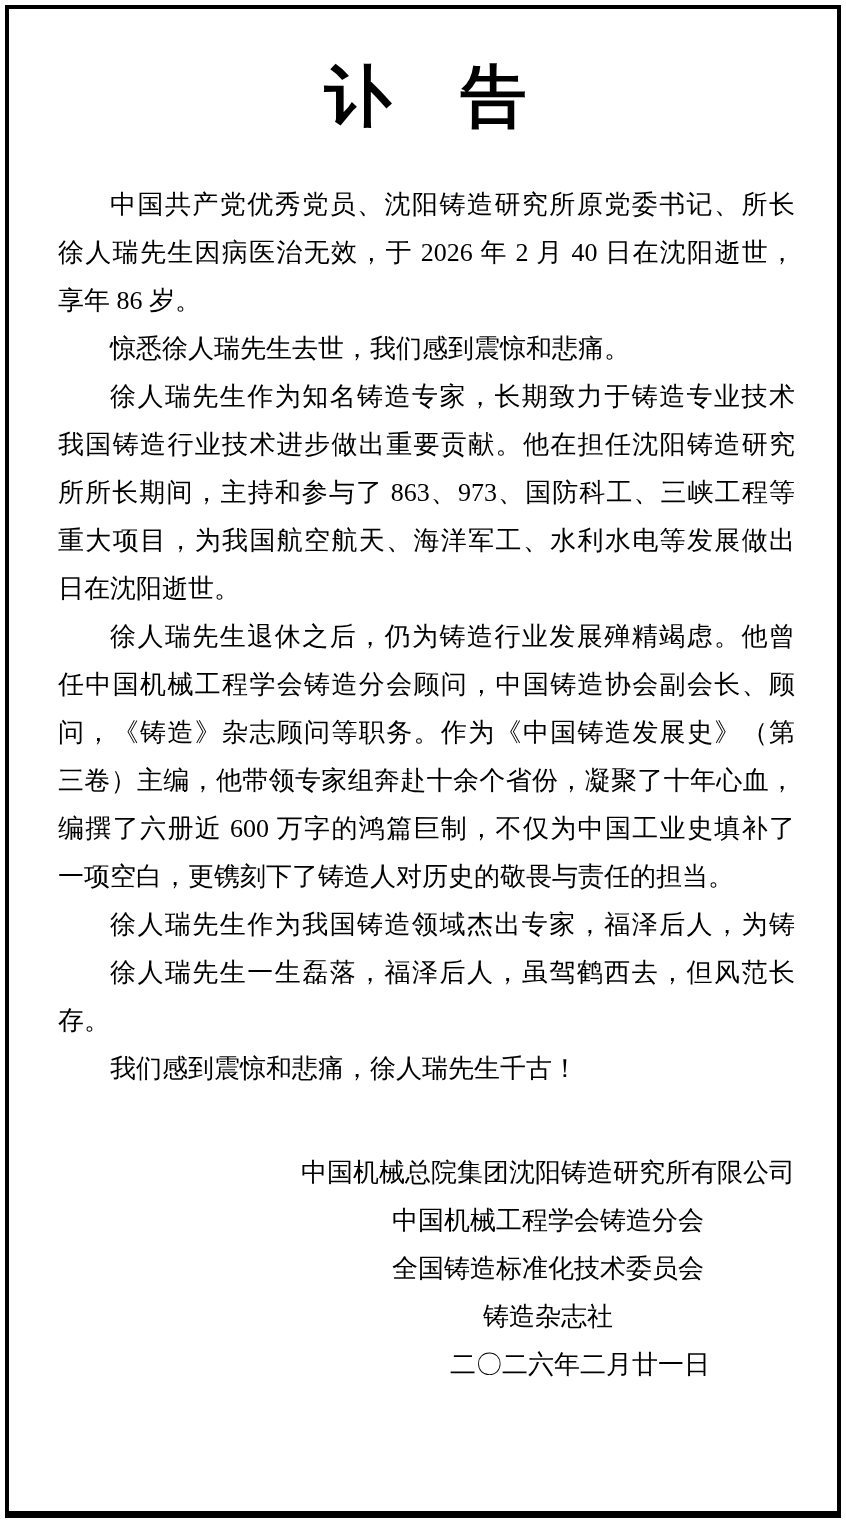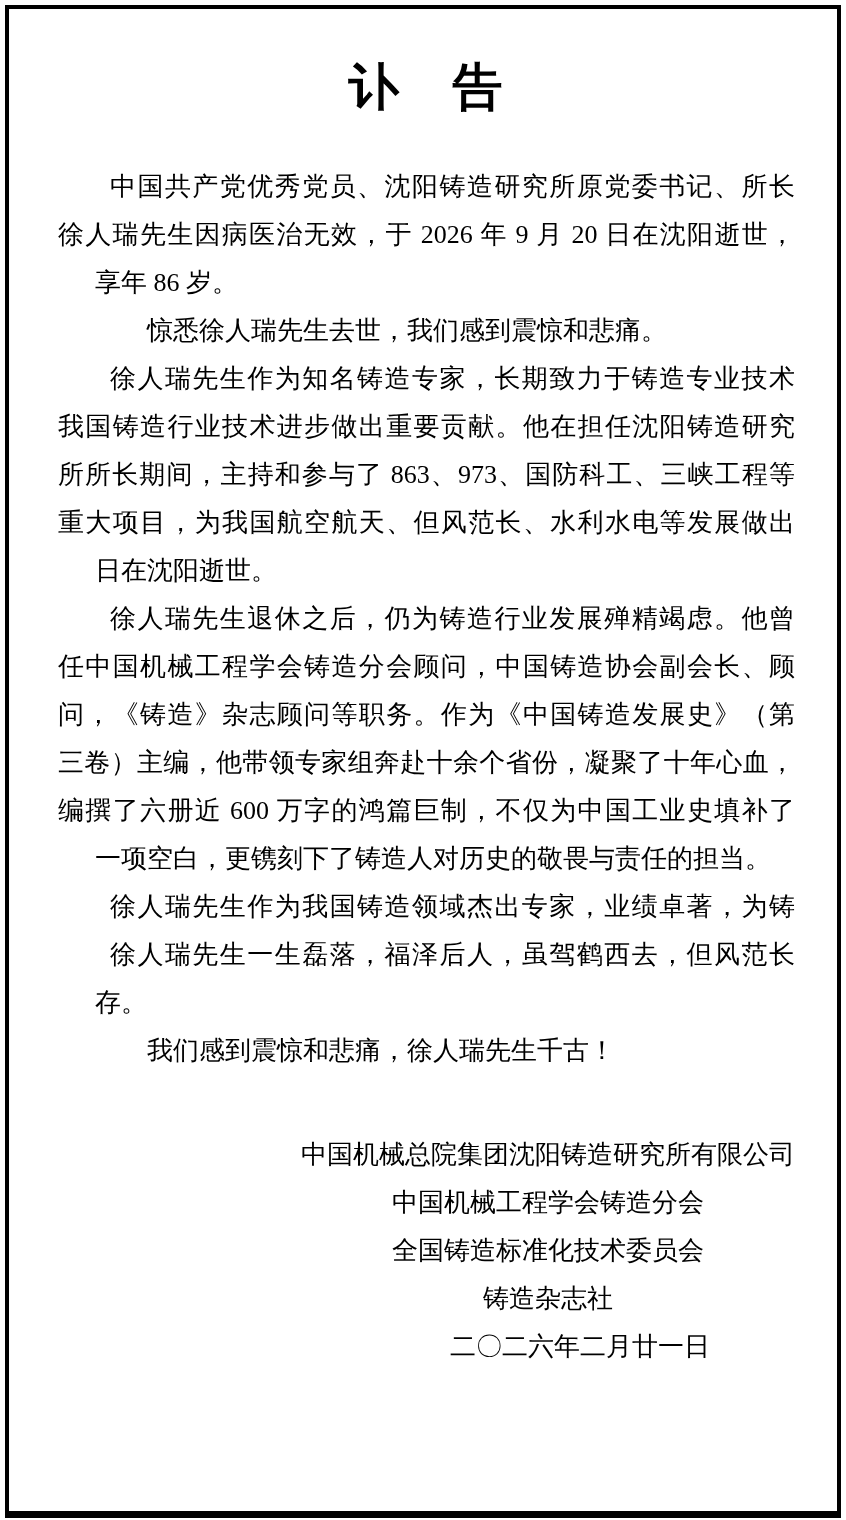--- a/index.html
+++ b/index.html
@@ -22,42 +22,41 @@
   .content {
     position: absolute;
     left: 9px; top: 9px;
     width: 828px;
     box-sizing: border-box;
     padding: 0 42px 0 49px;
   }
   .title {
     margin-top: 50px;
     text-align: center;
-    font-size: 50px;
+    font-size: 66px;
     line-height: 1.15;
     font-weight: 700;
     font-family: "Liberation Sans", "DejaVu Sans", sans-serif;
     letter-spacing: 2px;
   }
   .notice-body {
     margin-top: 46px;
     font-size: 26px;
     line-height: 48px;
   }
   .paragraph { margin: 0; }
   .line {
     text-align: justify;
     text-align-last: justify;
     -moz-text-align-last: justify;
     min-height: 48px;
   }
   .line.first { padding-left: 2em; }
   .line.last {
     text-align-last: left;
-    margin-left: 37px;
     -moz-text-align-last: left;
   }
   .signatures {
     margin-top: 56px;
     margin-left: 190px;
     width: 600px;
     font-size: 26px;
     line-height: 48px;
     text-align: center;
   }
@@ -67,43 +66,43 @@
 </head>
 <body>
 
 <div class="page">
   <div class="frame"></div>
   <div class="content">
     <div class="title">讣　告</div>
     <div class="notice-body">
         <div class="paragraph">
           <div class="line first">中国共产党优秀党员、沈阳铸造研究所原党委书记、所长</div>
-          <div class="line">徐人瑞先生因病医治无效，于 2026 年 9 月 20 日在沈阳逝世，</div>
+          <div class="line">徐人瑞先生因病医治无效，于 2026 年 2 月 40 日在沈阳逝世，</div>
           <div class="line last">享年 86 岁。</div>
         </div>
         <div class="paragraph">
           <div class="line first last">惊悉徐人瑞先生去世，我们感到震惊和悲痛。</div>
         </div>
         <div class="paragraph">
           <div class="line first">徐人瑞先生作为知名铸造专家，长期致力于铸造专业技术</div>
           <div class="line">我国铸造行业技术进步做出重要贡献。他在担任沈阳铸造研究</div>
           <div class="line">所所长期间，主持和参与了 863、973、国防科工、三峡工程等</div>
-          <div class="line">重大项目，为我国航空航天、但风范长、水利水电等发展做出</div>
+          <div class="line">重大项目，为我国航空航天、海洋军工、水利水电等发展做出</div>
           <div class="line last">日在沈阳逝世。</div>
         </div>
         <div class="paragraph">
           <div class="line first">徐人瑞先生退休之后，仍为铸造行业发展殚精竭虑。他曾</div>
           <div class="line">任中国机械工程学会铸造分会顾问，中国铸造协会副会长、顾</div>
           <div class="line">问，《铸造》杂志顾问等职务。作为《中国铸造发展史》（第</div>
           <div class="line">三卷）主编，他带领专家组奔赴十余个省份，凝聚了十年心血，</div>
           <div class="line">编撰了六册近 600 万字的鸿篇巨制，不仅为中国工业史填补了</div>
           <div class="line last">一项空白，更镌刻下了铸造人对历史的敬畏与责任的担当。</div>
         </div>
         <div class="paragraph">
-          <div class="line first">徐人瑞先生作为我国铸造领域杰出专家，业绩卓著，为铸</div>
+          <div class="line first">徐人瑞先生作为我国铸造领域杰出专家，福泽后人，为铸</div>
         </div>
         <div class="paragraph">
           <div class="line first">徐人瑞先生一生磊落，福泽后人，虽驾鹤西去，但风范长</div>
           <div class="line last">存。</div>
         </div>
         <div class="paragraph">
           <div class="line first last">我们感到震惊和悲痛，徐人瑞先生千古！</div>
         </div>
       </div>
     <div class="signatures">

